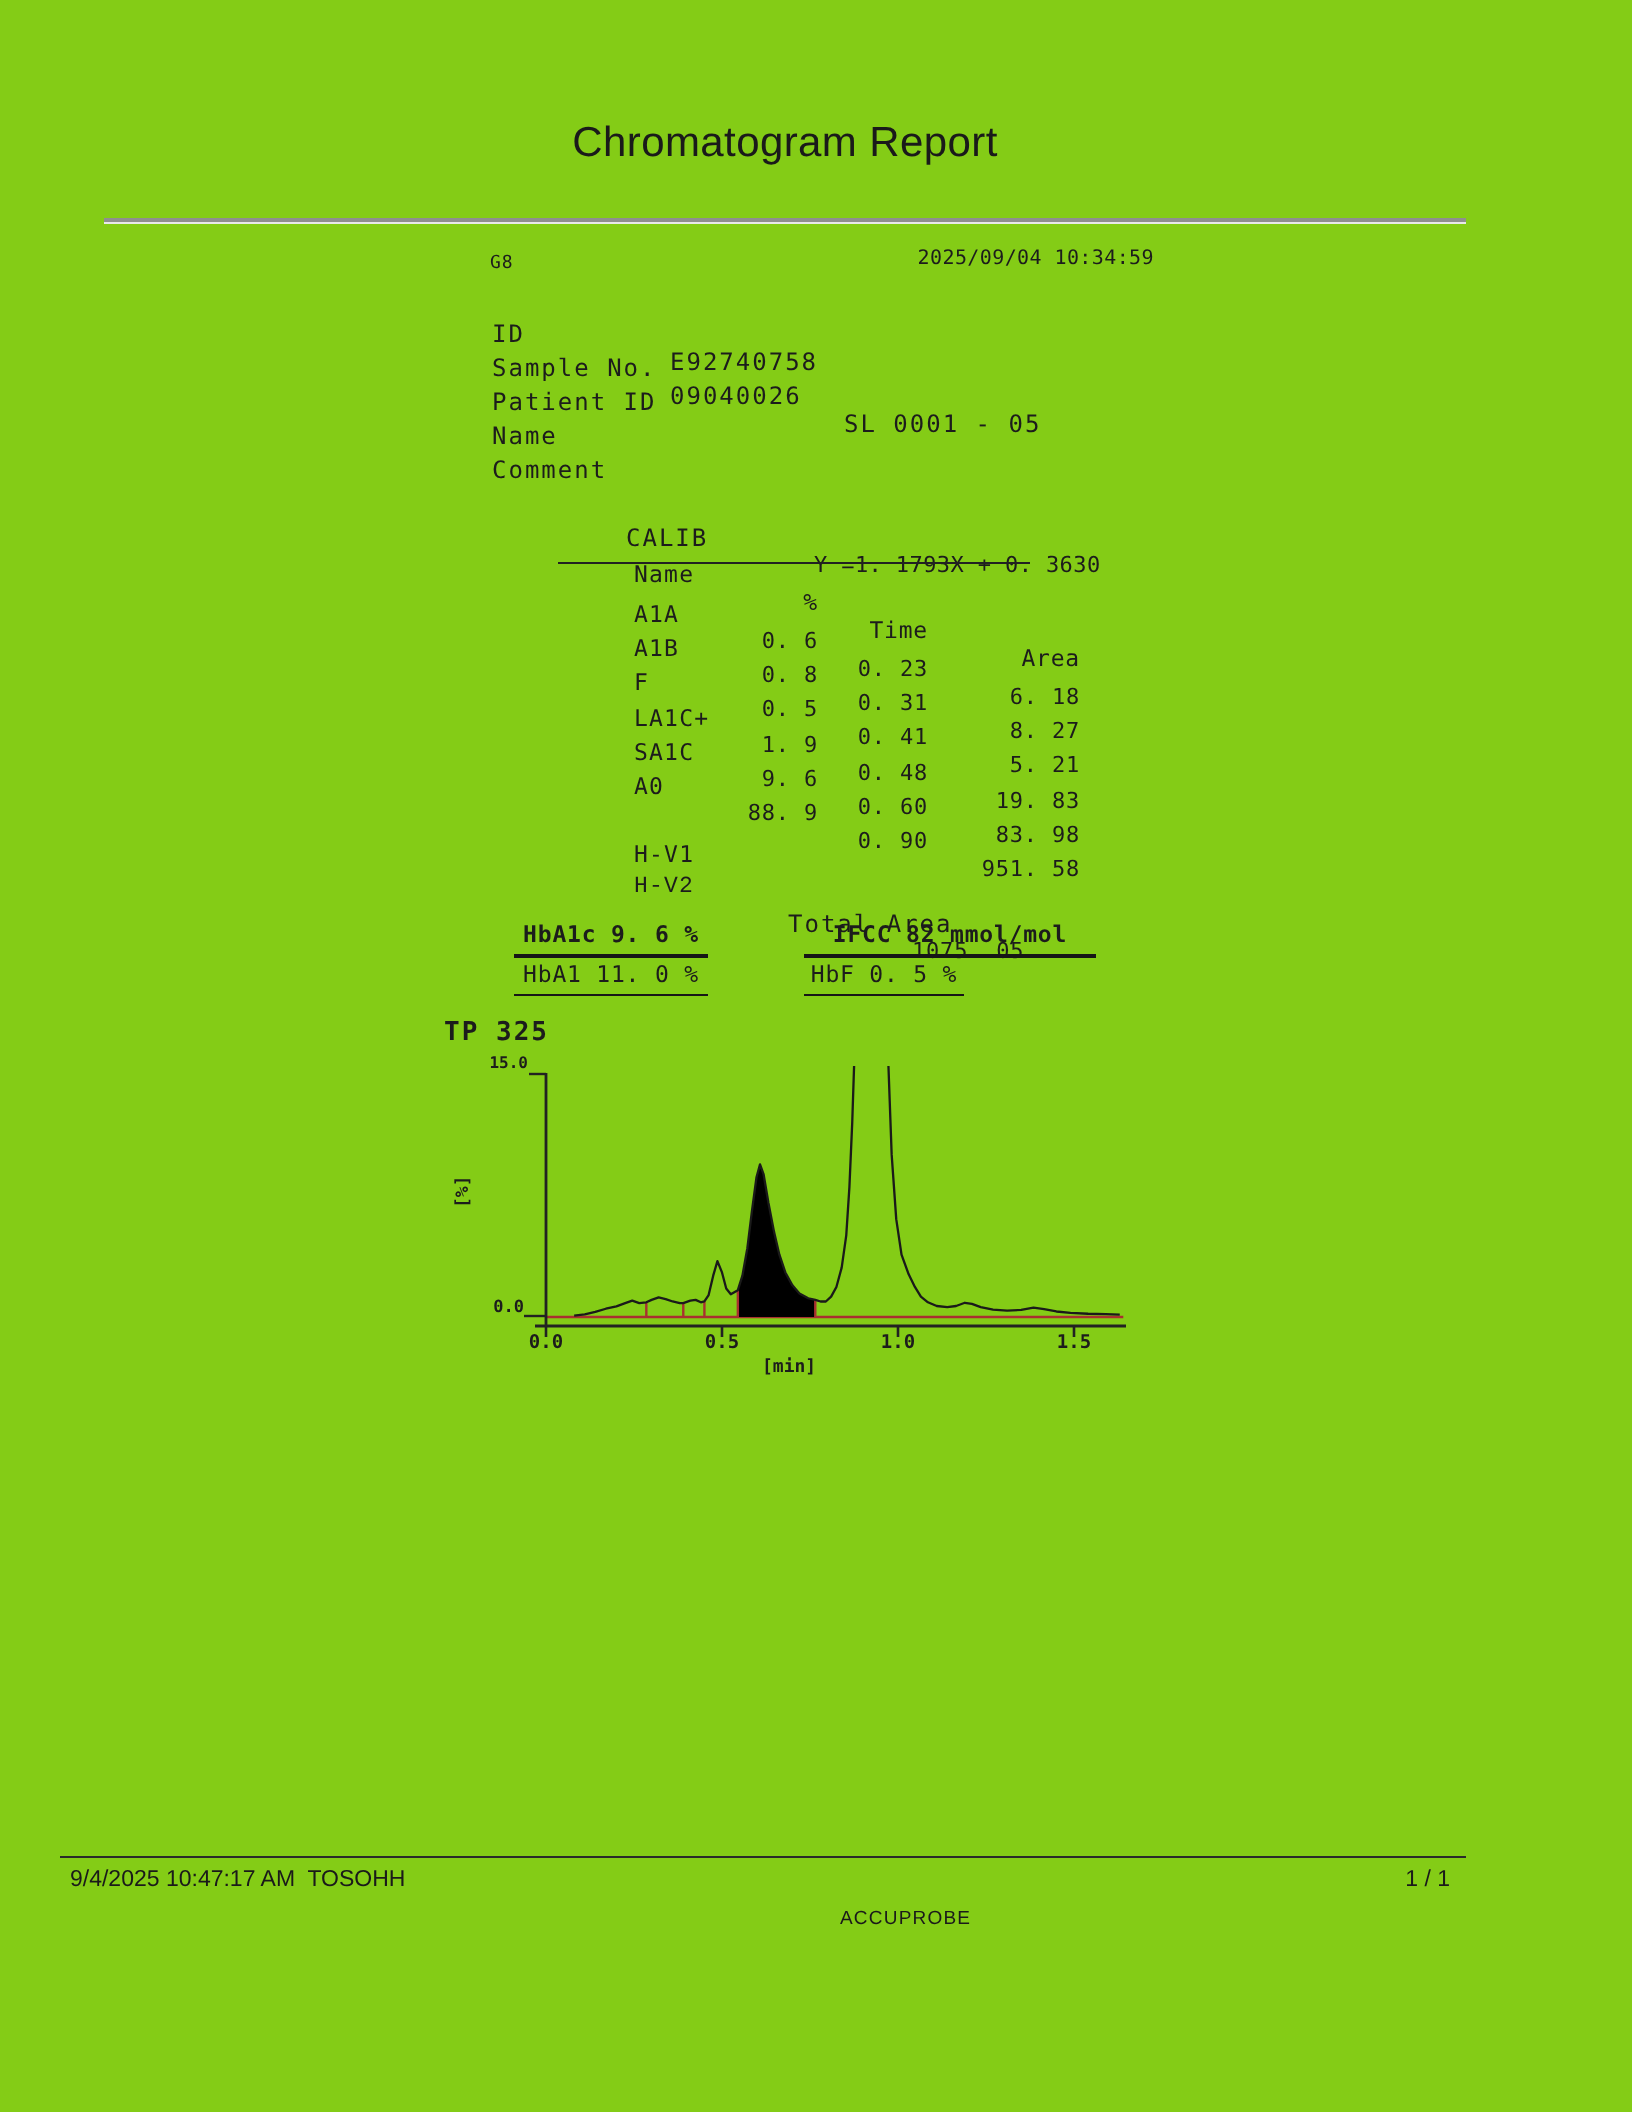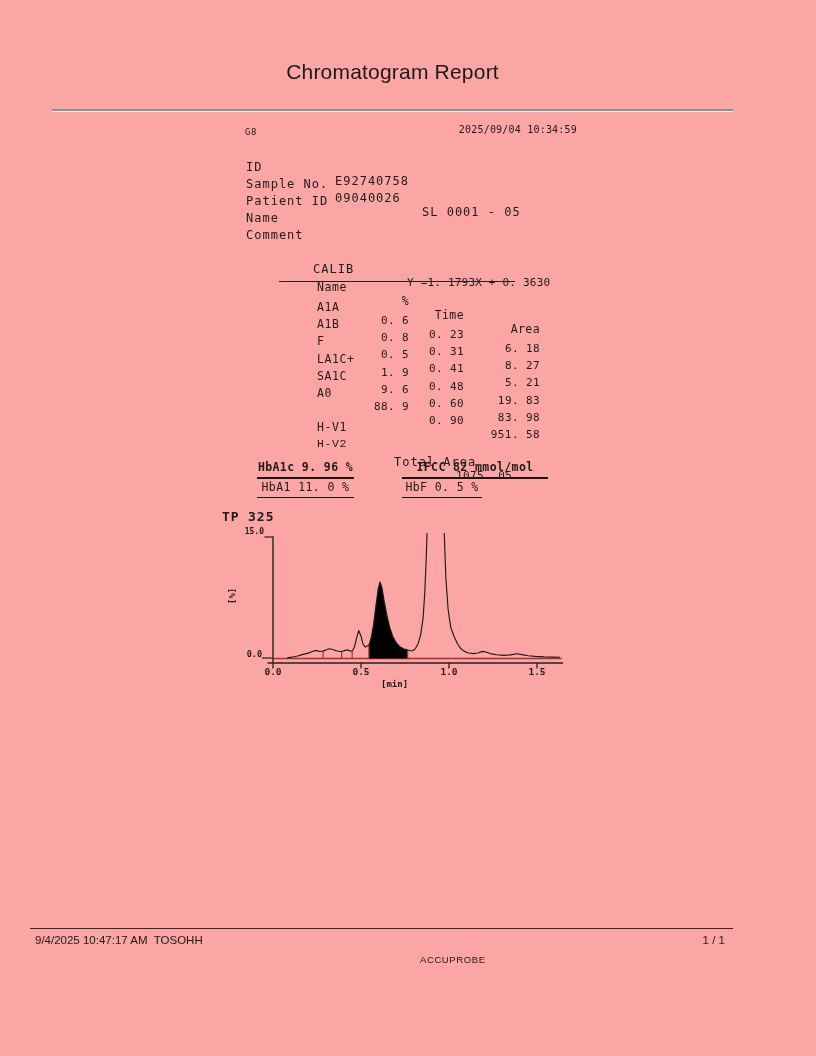--- a/index.html
+++ b/index.html
@@ -1,16 +1,16 @@
 <!DOCTYPE html>
 <html><head>
 <meta charset="utf-8">
 <style>
   html,body{margin:0;padding:0;background:#ffffff;}
-  .page{position:relative;width:816px;height:1056px;background:#fca5a5;overflow:hidden;
+  .page{position:relative;width:816px;height:1056px;background:#84cc16;overflow:hidden;
         font-family:"Liberation Sans",sans-serif;color:#111;}
   
   .title{position:absolute;left:52px;top:60px;width:681px;text-align:center;
          font-size:21px;font-weight:400;color:#1a1a1a;letter-spacing:0.2px;}
   .hrule-top{position:absolute;left:52px;top:109px;width:681px;height:2px;
              background:#8f8f8f;border-bottom:1px solid #e9e9e9;}
   .hrule-bottom{position:absolute;left:30px;top:928px;width:703px;height:0;
                 border-top:1.4px solid #2a2a2a;}
   
   .report{position:absolute;left:213px;top:122px;width:332px;height:390px;
@@ -142,21 +142,21 @@
     </div>
     <div class="l" style="top:301px;font-family:Liberation Mono, monospace;">
       <span class="t-name">H-V2</span>
     </div>
 
     <div class="l" style="top:319px;">
       <span class="tot-l">Total Area</span>
       <span class="tot-v">1075. 05</span>
     </div>
 
-    <div class="res b res-u2 p1" style="top:338px;">HbA1c 9. 96 %</div>
+    <div class="res b res-u2 p1" style="top:338px;">HbA1c 9. 6 %</div>
     <div class="res b res-u2 p2" style="top:338px;">IFCC 82 mmol/mol</div>
     <div class="res res-u1 p1" style="top:358px;">HbA1 11. 0 %</div>
     <div class="res res-u1 p4" style="top:358px;">HbF 0. 5 %</div>
   </div>
 
   <div>
     <svg id="chart-svg" class="chart-svg" viewBox="210 505 370 200">
         <defs>
           <clipPath id="pc">
             <rect x="272.5" y="533" width="291" height="126.5"></rect>

